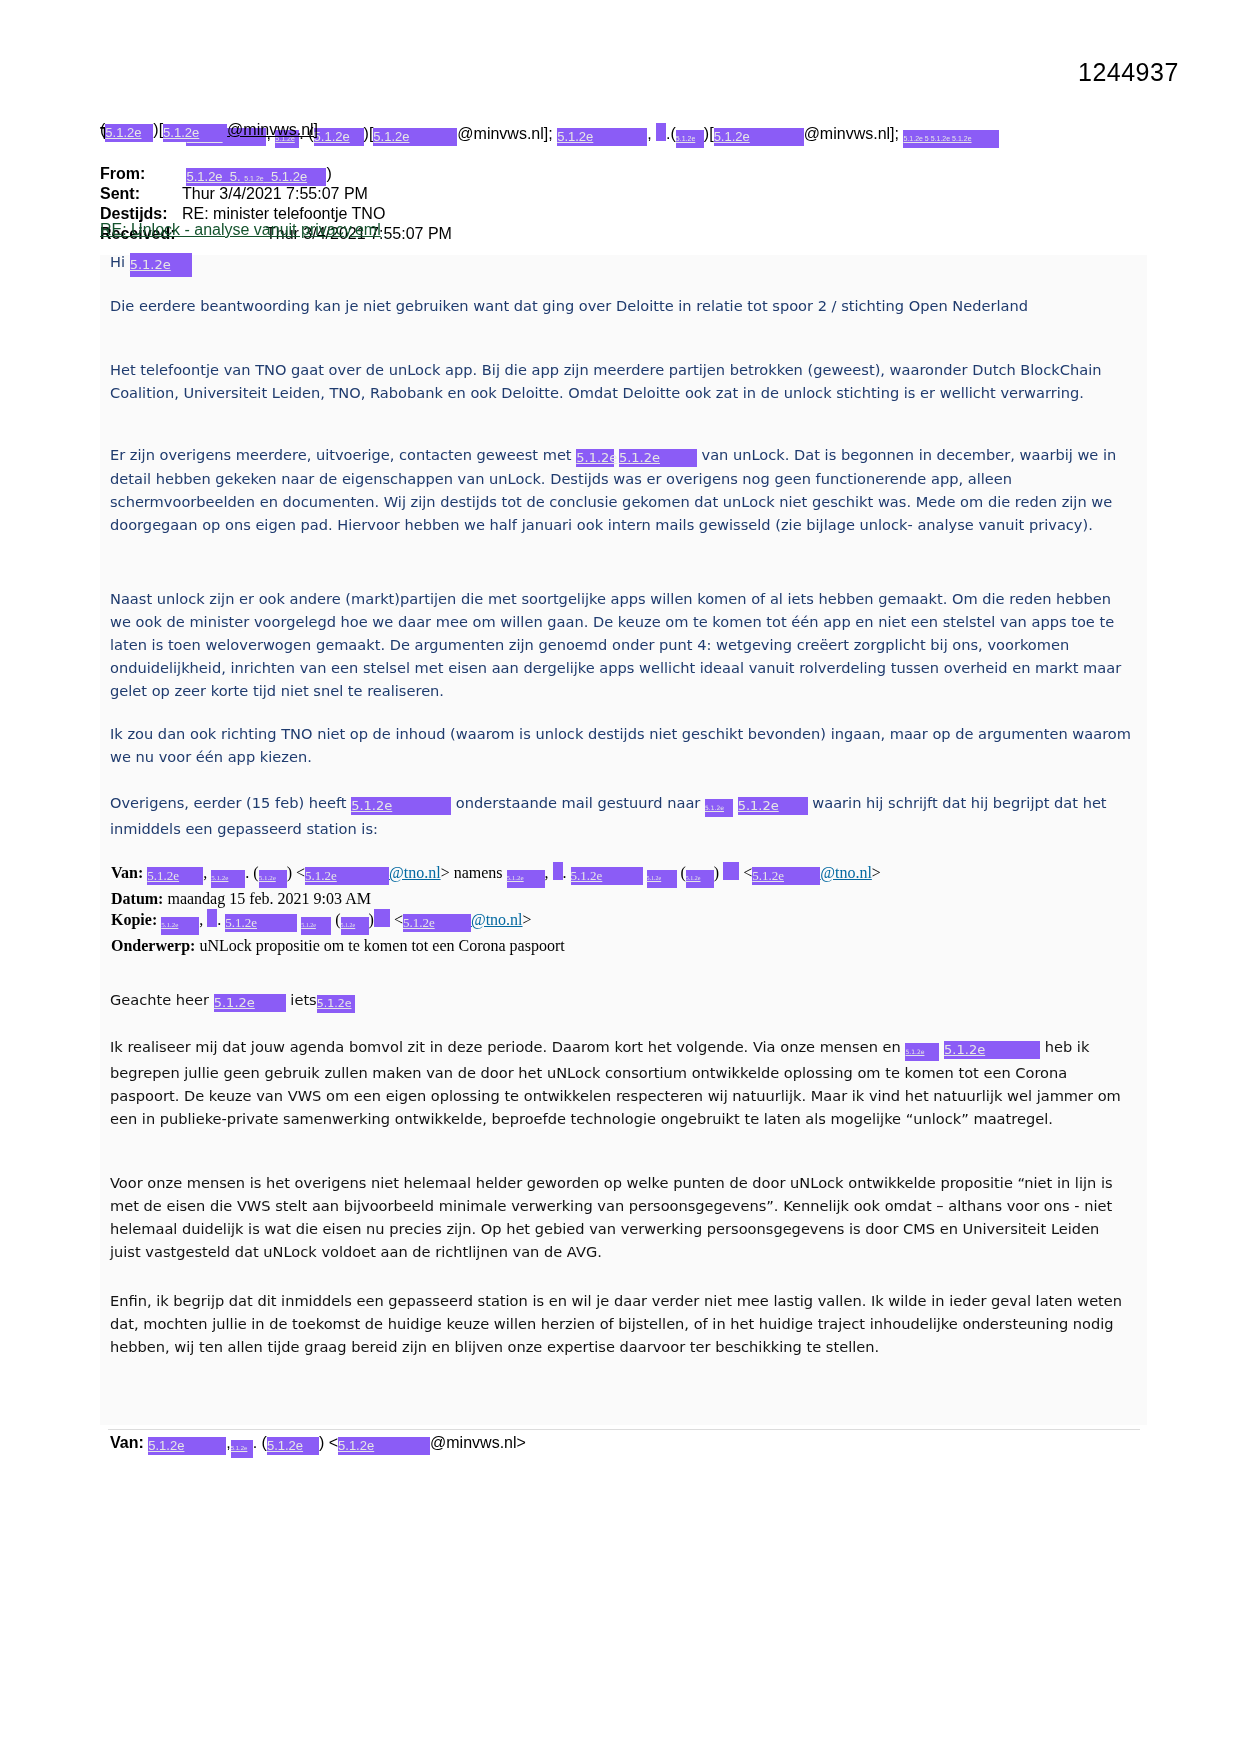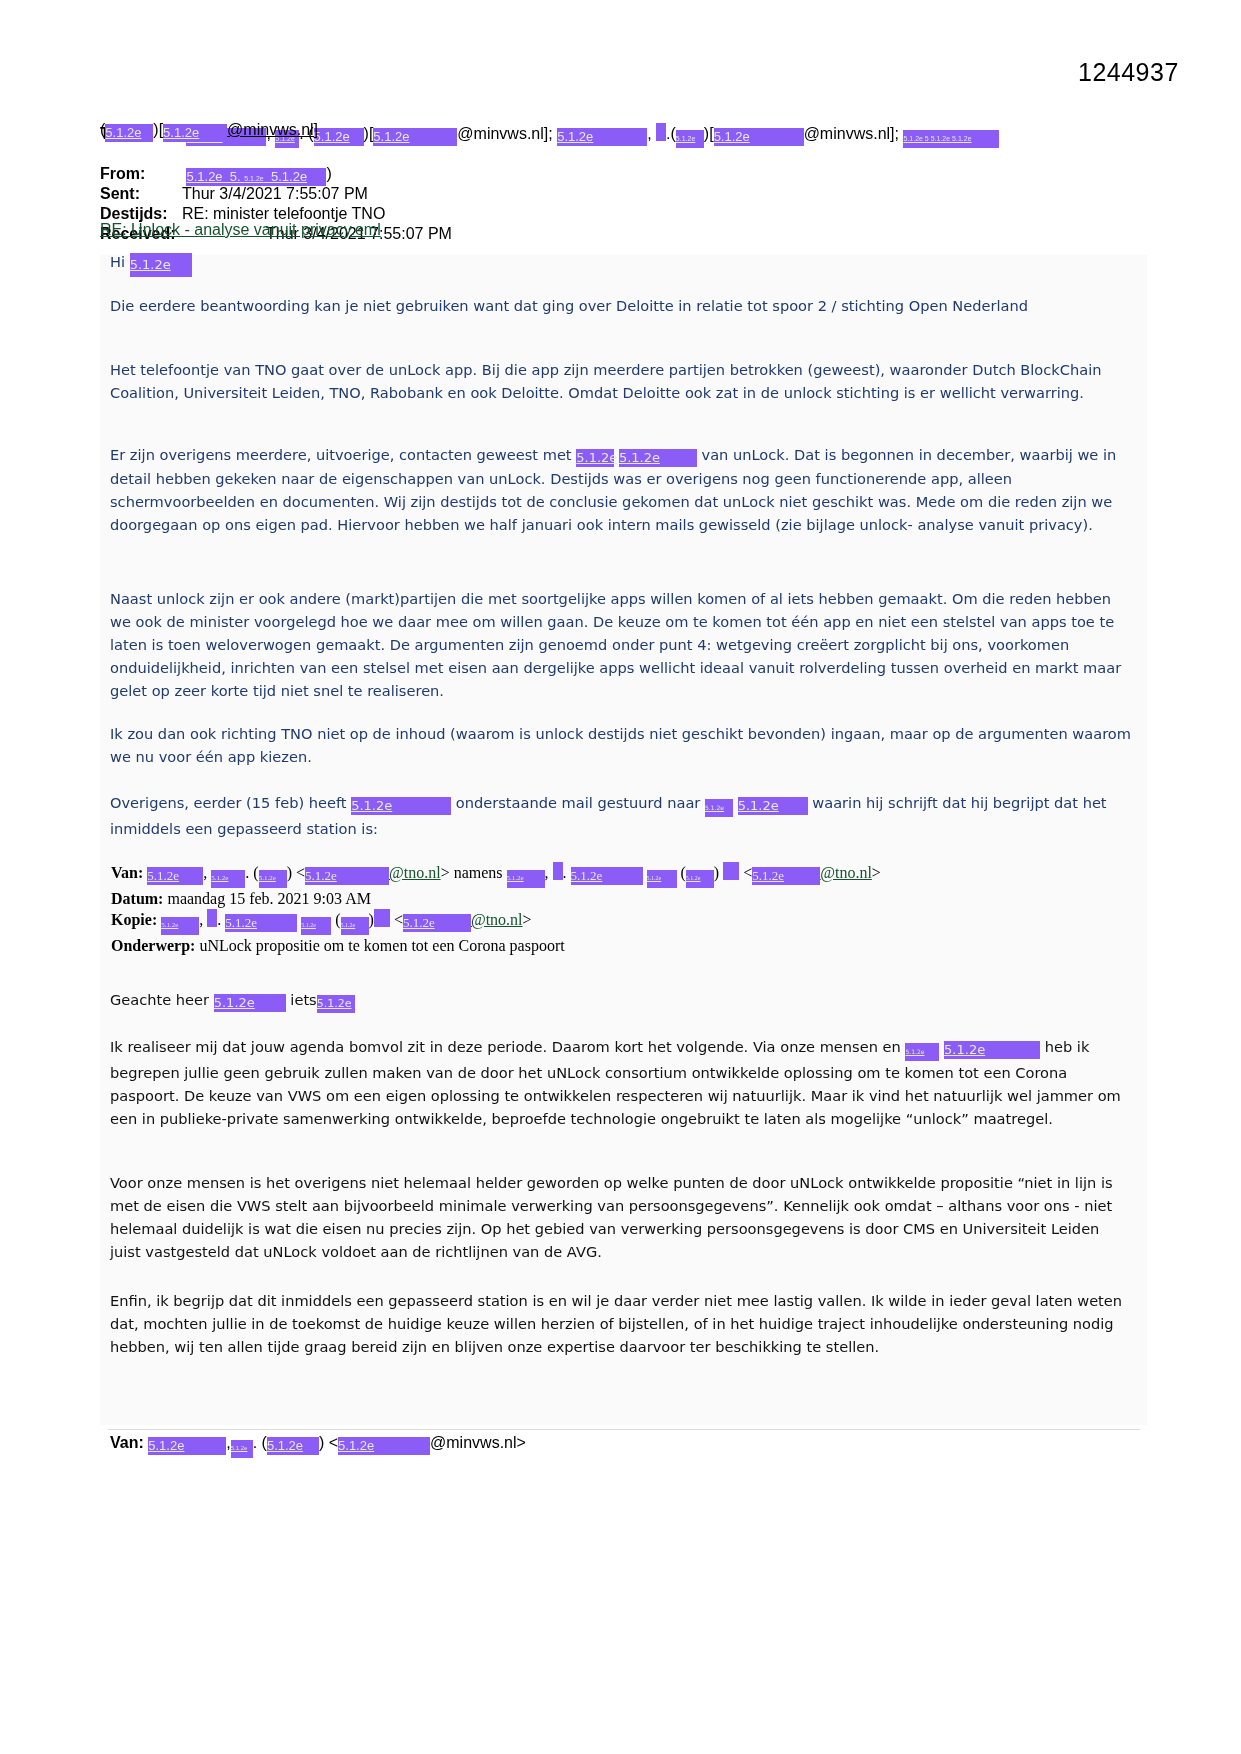--- a/index.html
+++ b/index.html
@@ -10,21 +10,21 @@
   .hdr .lbl { font-weight: bold; display: inline-block; margin-top: 24px; }
   .r { display: inline-block; background: #8b5cf6; color: #e6e6e6; font-size: 13px; line-height: 17px; height: 18px; vertical-align: -2px; text-decoration: underline; }
   .r.sm { font-size: 7px; }
   .r.xs { font-size: 6px; }
   .link { color: #14532d; text-decoration: underline; }
   .body-area { position: absolute; left: 100px; top: 255px; width: 1047px; height: 1170px; background: #fafafa; }
   .para { position: absolute; left: 110px; width: 1030px; font-family: "DejaVu Sans", sans-serif; font-size: 14.6px; line-height: 23px; color: #1f3b6e; }
   .para.dark { color: #111; }
   .fwd { position: absolute; left: 111px; top: 862px; font-family: "Liberation Serif", serif; font-size: 16px; line-height: 21px; color: #000; white-space: nowrap; }
   .fwd b { font-weight: bold; }
-  .fwd .tlink { color: #14532d; text-decoration: underline; }
+  .fwd .tlink { color: #0369a1; text-decoration: underline; }
   .sep { position: absolute; left: 108px; top: 1429px; width: 1032px; height: 1px; background: #dcdcdc; }
   .van2 { position: absolute; left: 110px; top: 1433px; font-size: 16px; line-height: 20px; white-space: nowrap; }
   .van2 b { font-weight: bold; }
 </style>
 </head>
 <body>
 
 <div class="docnum">1244937</div>
 
 <div class="hdr">

